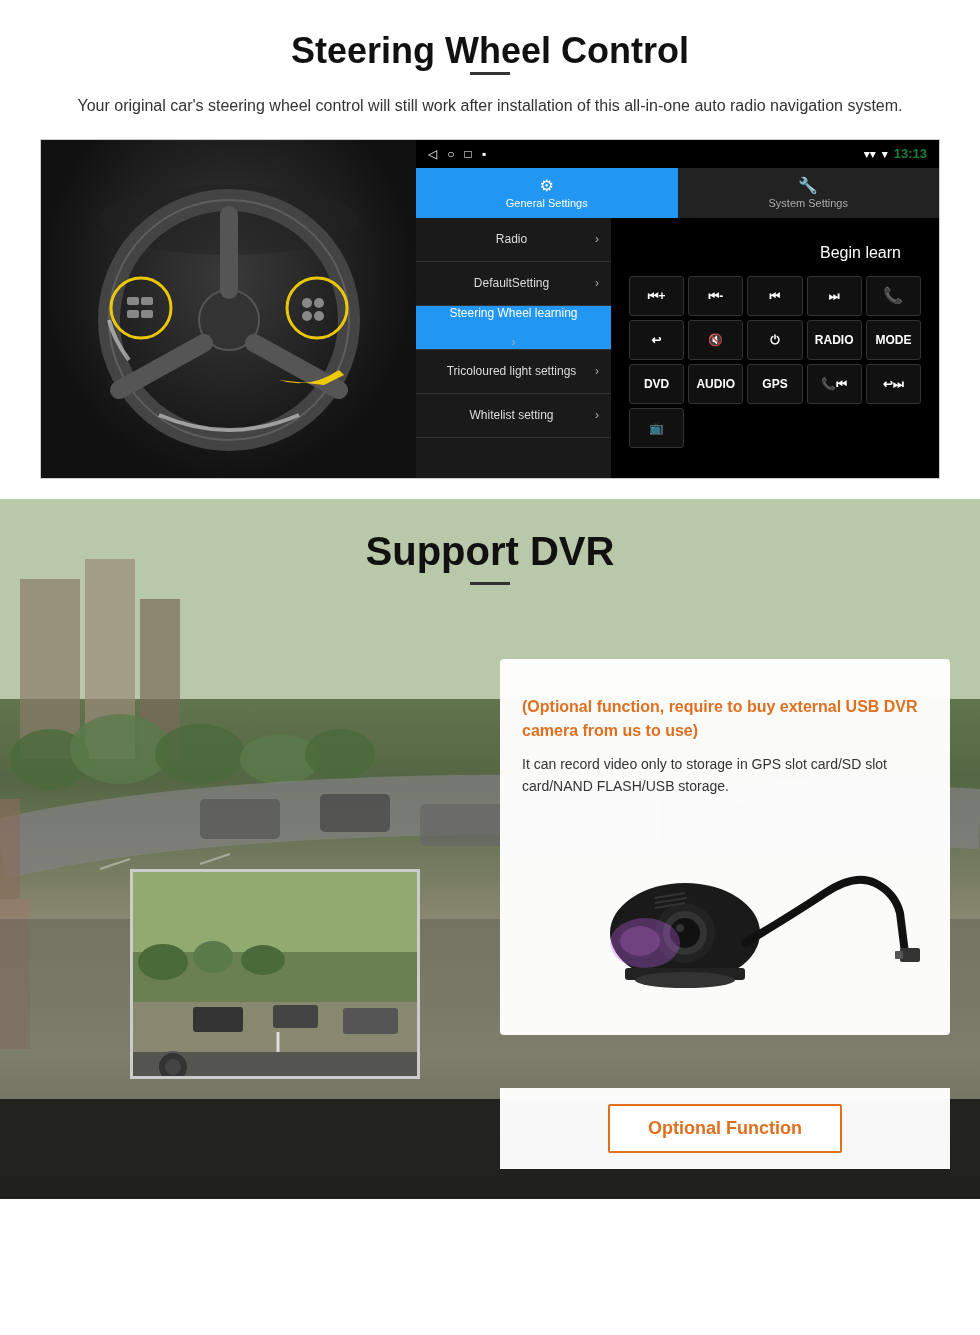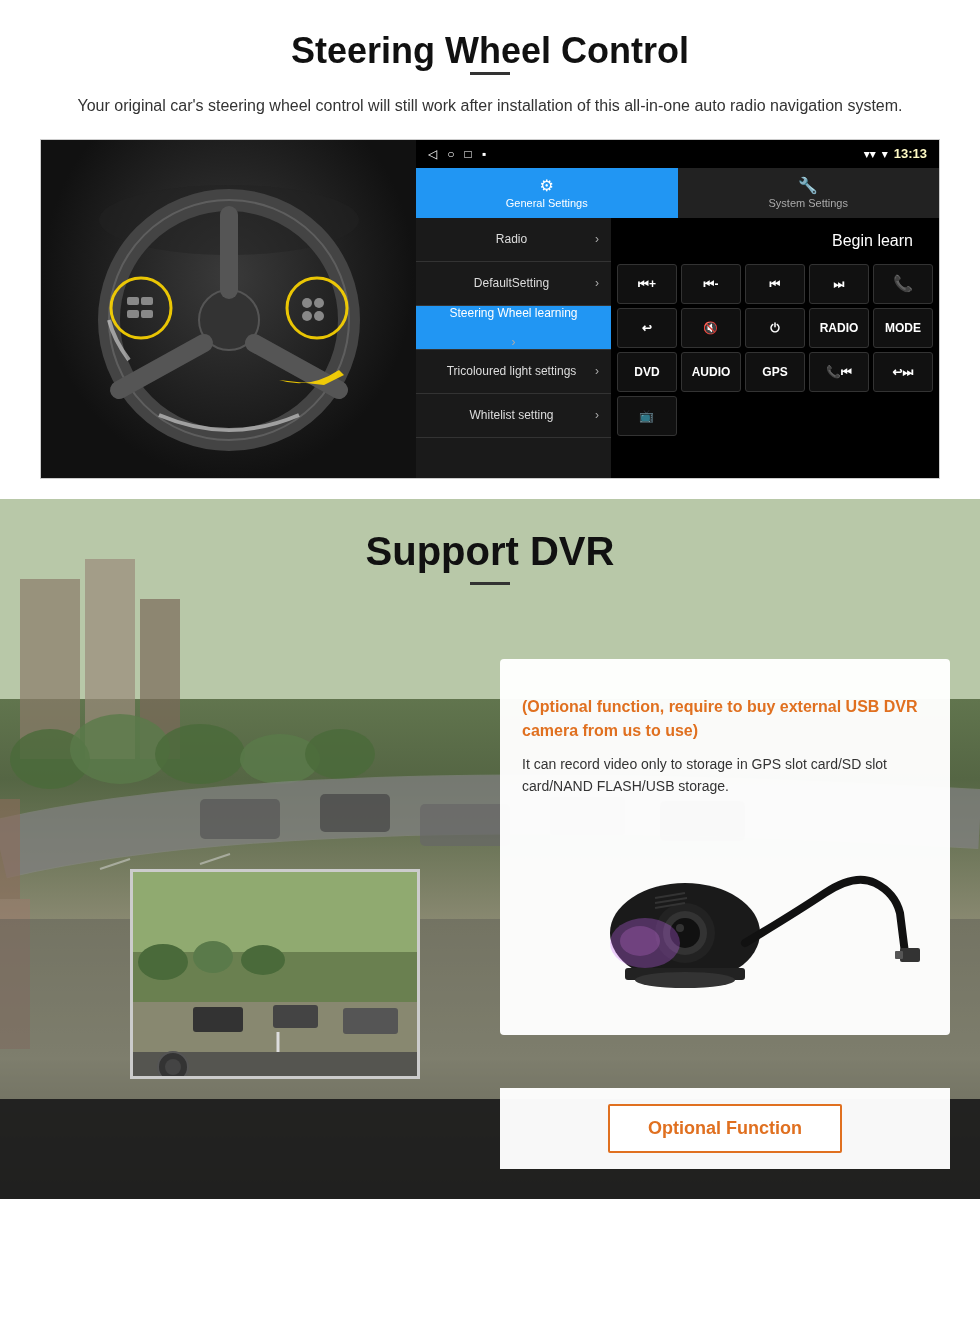--- a/index.html
+++ b/index.html
@@ -89,21 +89,21 @@
     .status-icons {
       display: flex;
       gap: 6px;
       align-items: center;
     }
     .status-icon {
       color: #fff;
       font-size: 12px;
     }
     .status-time {
-      color: #fef9c3;
+      color: #15803d;
       font-size: 13px;
       font-weight: bold;
     }
     .status-left {
       display: flex;
       gap: 10px;
       align-items: center;
     }
 
     
@@ -165,21 +165,21 @@
     }
     .chevron {
       color: #aaa;
       font-size: 12px;
     }
 
     
     .controls-panel {
       flex: 1;
       background: #000;
-      padding: 6px;
+      padding: 18px;
     }
     .begin-learn-row {
       display: flex;
       justify-content: flex-end;
       margin-bottom: 6px;
     }
     .begin-learn-btn {
       background: #000;
       border: none;
       color: #fff;

